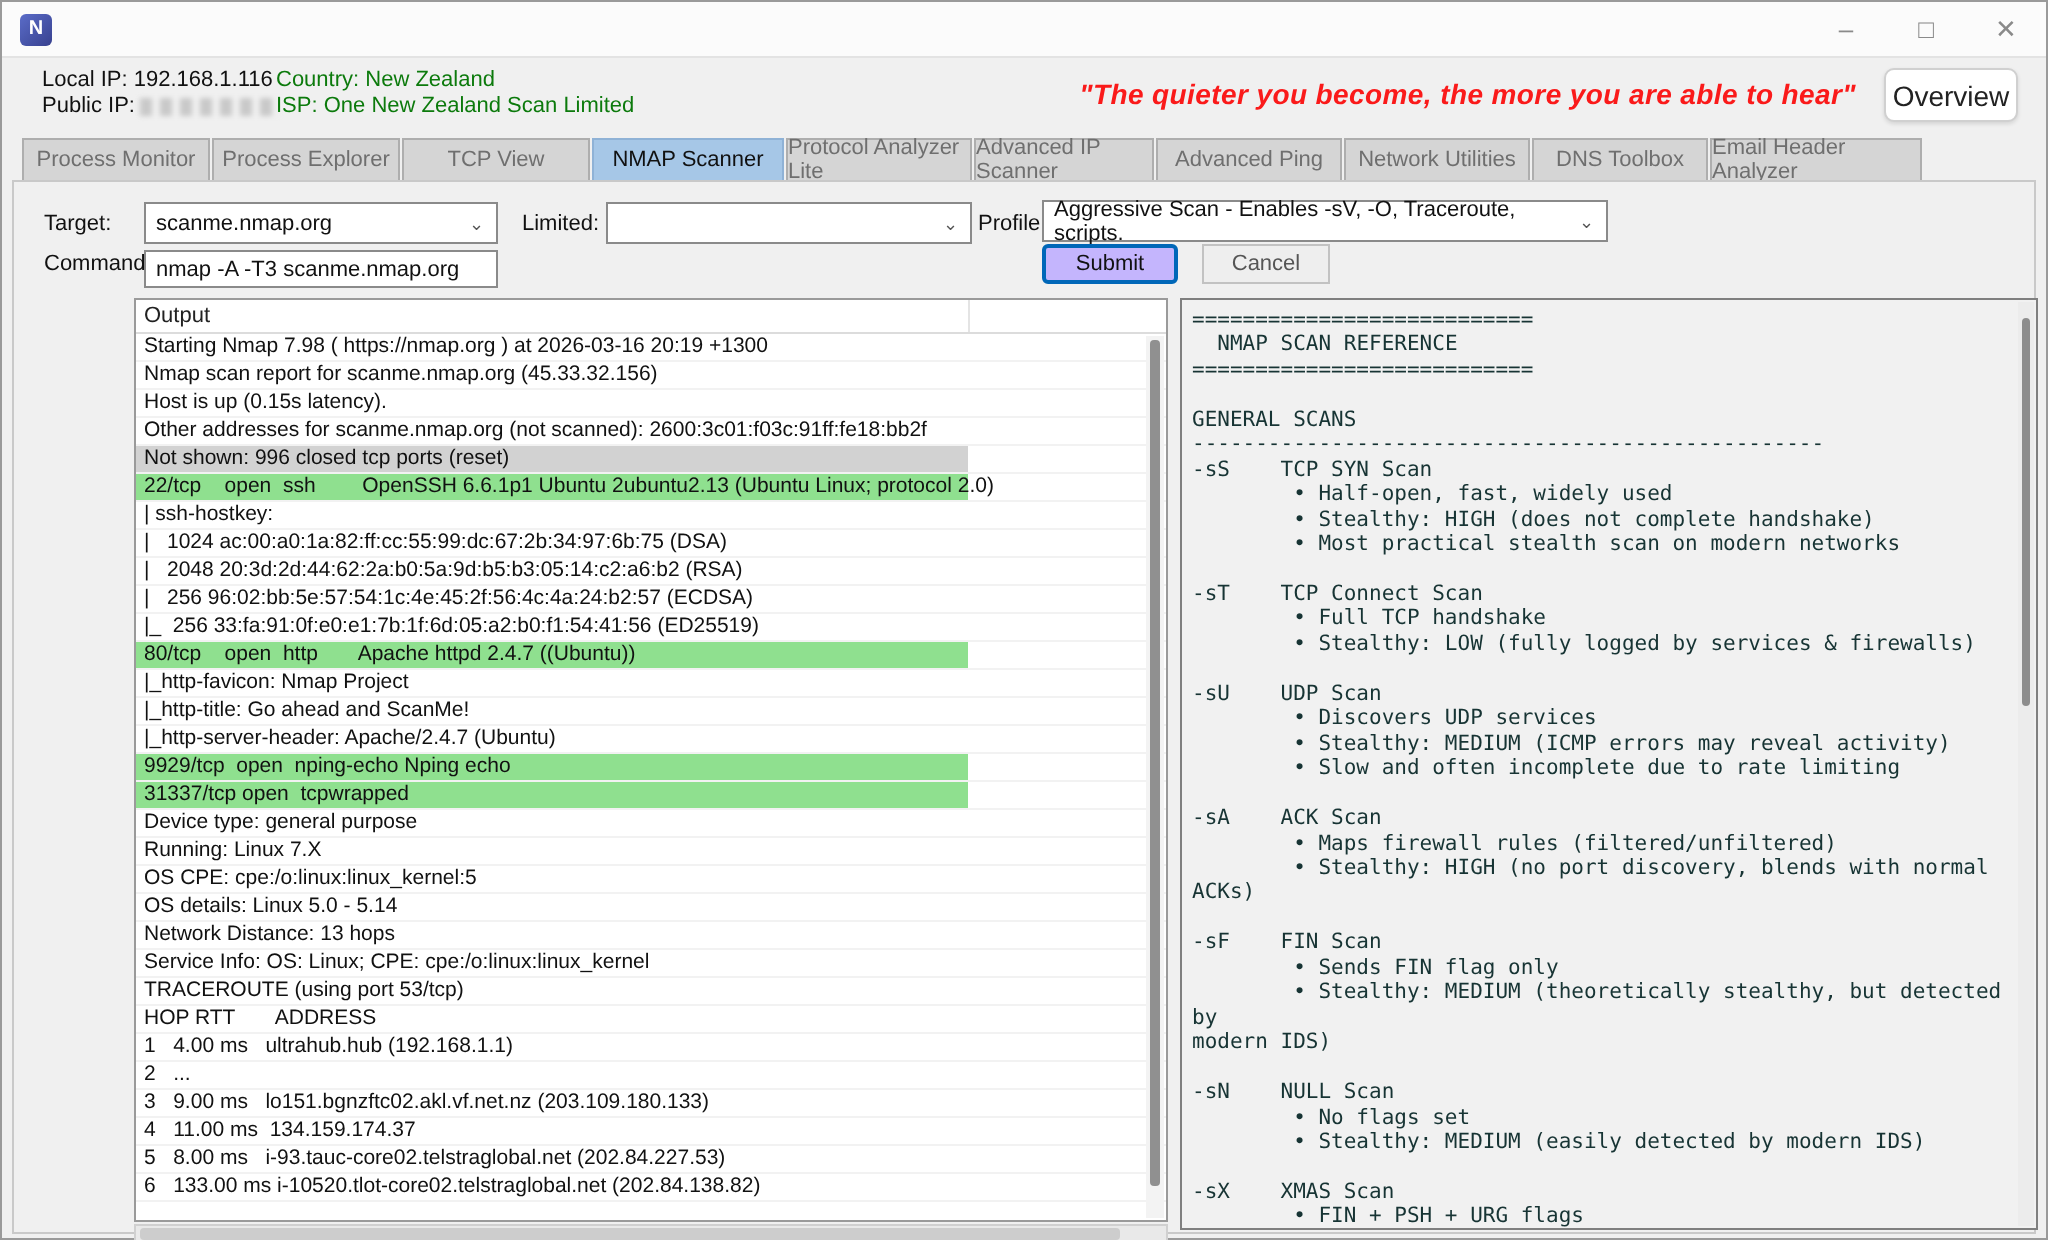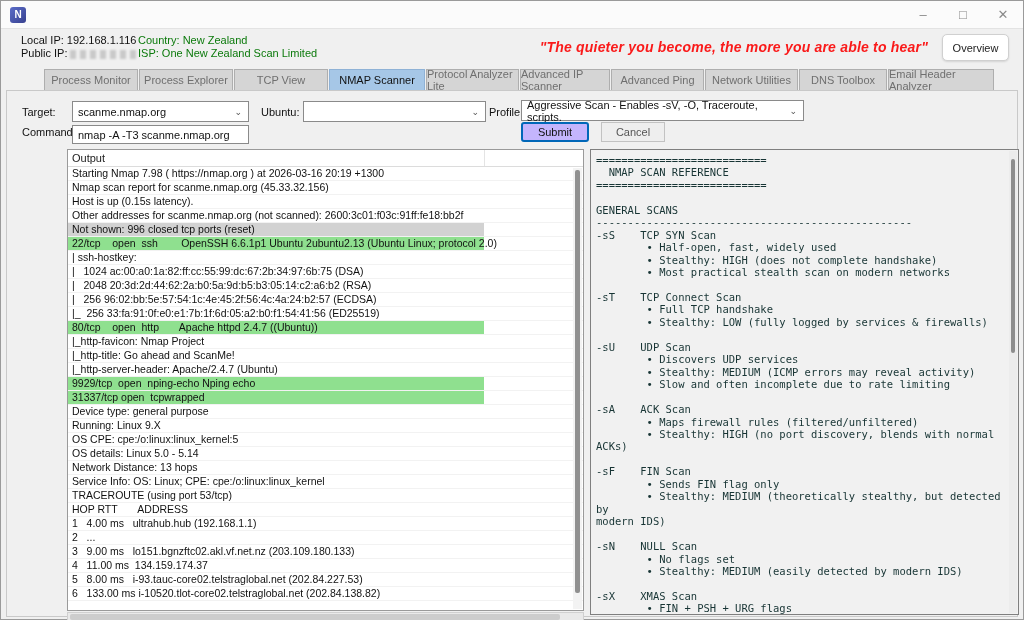--- a/index.html
+++ b/index.html
@@ -13,24 +13,24 @@
   .title-text { margin-left:8px; font-size:12px; color:#9a9a9a; }
   .win-controls { margin-left:auto; display:flex; height:100%; }
   .win-btn { width:40px; height:100%; display:flex; align-items:center; justify-content:center; color:#8a8a8a; font-size:13px; }
 
   
   .header { position:absolute; left:0; top:29px; right:0; height:36px; }
   .ipinfo { position:absolute; left:20px; top:4px; font-size:11px; line-height:13px; color:#111; }
   .geoinfo { position:absolute; left:137px; top:4px; font-size:11px; line-height:13px; color:#0c7a0c; }
   .redact { display:inline-block; width:70px; height:9px; margin-left:3px; background:repeating-linear-gradient(90deg,#c9c9c9 0 6px,#efefef 6px 10px); filter:blur(1.3px); vertical-align:middle; }
   .quote { position:absolute; right:95px; top:9px; font-size:14px; font-style:italic; font-weight:bold; color:#fa1a1a; letter-spacing:0.2px; }
-  .overview-btn { position:absolute; right:14px; top:4px; width:67px; height:27px; background:#fff; border:1px solid #d0d0d0; border-radius:5px; box-shadow:0 1px 2px rgba(0,0,0,.12); font-size:11px; color:#222; display:flex; align-items:center; justify-content:center; cursor:pointer; }
-
-  
-  .tabstrip { position:absolute; left:10px; top:68px; right:0; height:21px; display:flex;margin-left:33px; }
+  .overview-btn { position:absolute; right:14px; top:4px; width:67px; height:27px; background:#fff; border:1px solid #d0d0d0; border-radius:5px; box-shadow:0 1px 2px rgba(0,0,0,.12); font-size:14px; color:#222; display:flex; align-items:center; justify-content:center; cursor:pointer; }
+
+  
+  .tabstrip { position:absolute; left:10px; top:68px; right:0; height:21px; display:flex; }
   .tab { height:21px; background:#d5d5d5; border:1px solid #aeaeae; border-bottom:none; margin-right:1px; font-size:11px; color:#6f6f6f; display:flex; align-items:center; justify-content:center; cursor:pointer; }
   .tab.active { background:#a6c7e7; color:#111; border-color:#8fb2d6; }
 
   
   .panel { position:absolute; left:5px; top:89px; right:5px; bottom:2px; background:#f0f0f0; border:1px solid #c9c9c9; }
 
   .label { position:absolute; font-size:11px; color:#111; }
   .combo { position:absolute; height:21px; background:#fff; border:1px solid #8a8a8a; font-size:11px; color:#111; display:flex; align-items:center; padding-left:5px; }
   .combo .chev { margin-left:auto; margin-right:6px; color:#555; font-size:9px; }
   .textbox { position:absolute; height:19px; background:#fff; border:1px solid #8a8a8a; font-size:11px; color:#111; display:flex; align-items:center; padding-left:5px; }
@@ -100,21 +100,21 @@
     </div>
 
   <div class="panel">
 
     <div class="label" style="left:15px; top:15px;">Target:</div>
     <div class="combo" style="left:65px; top:10px; width:177px;">
       <span>scanme.nmap.org</span>
       <span class="chev">⌄</span>
     </div>
 
-    <div class="label" style="left:254px; top:15px;">Ubuntu:</div>
+    <div class="label" style="left:254px; top:15px;">Limited:</div>
     <div class="combo" style="left:296px; top:10px; width:183px;">
       <span></span>
       <span class="chev">⌄</span>
     </div>
 
     <div class="label" style="left:482px; top:15px;">Profile:</div>
     <div class="combo" style="left:514px; top:9px; width:283px;">
       <span>Aggressive Scan - Enables -sV, -O, Traceroute, scripts.</span>
       <span class="chev">⌄</span>
     </div>
@@ -200,21 +200,21 @@
           <div class="lv-row green">
             <div class="hl"></div>
             <div class="txt">31337/tcp open  tcpwrapped</div>
           </div>
           <div class="lv-row">
             <div class="hl"></div>
             <div class="txt">Device type: general purpose</div>
           </div>
           <div class="lv-row">
             <div class="hl"></div>
-            <div class="txt">Running: Linux 9.X</div>
+            <div class="txt">Running: Linux 7.X</div>
           </div>
           <div class="lv-row">
             <div class="hl"></div>
             <div class="txt">OS CPE: cpe:/o:linux:linux_kernel:5</div>
           </div>
           <div class="lv-row">
             <div class="hl"></div>
             <div class="txt">OS details: Linux 5.0 - 5.14</div>
           </div>
           <div class="lv-row">

